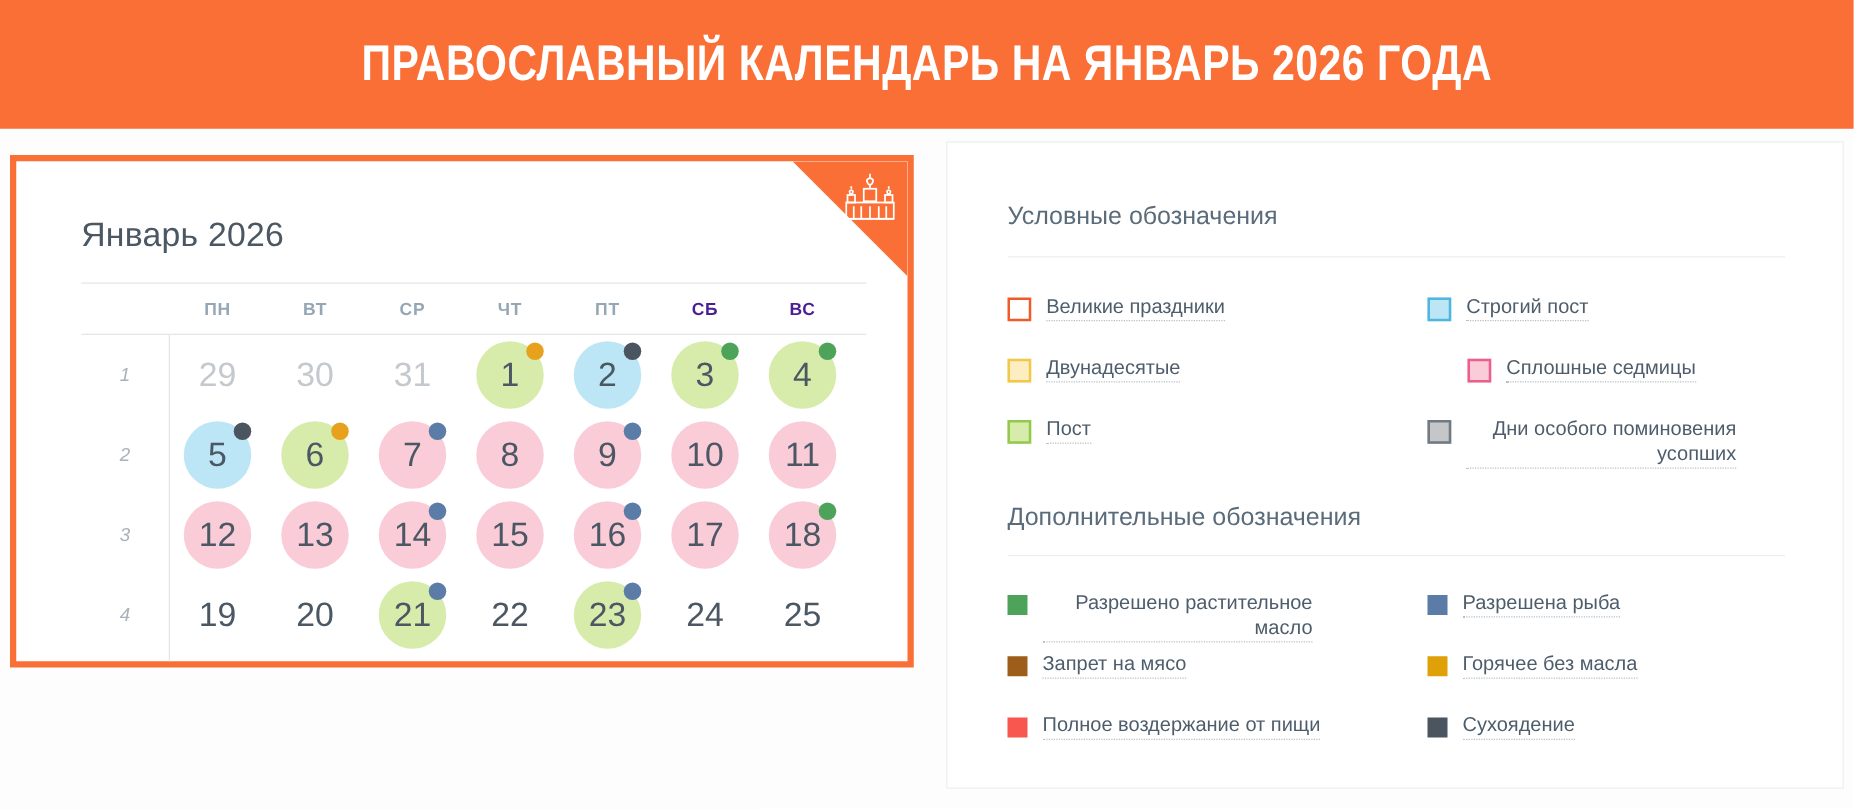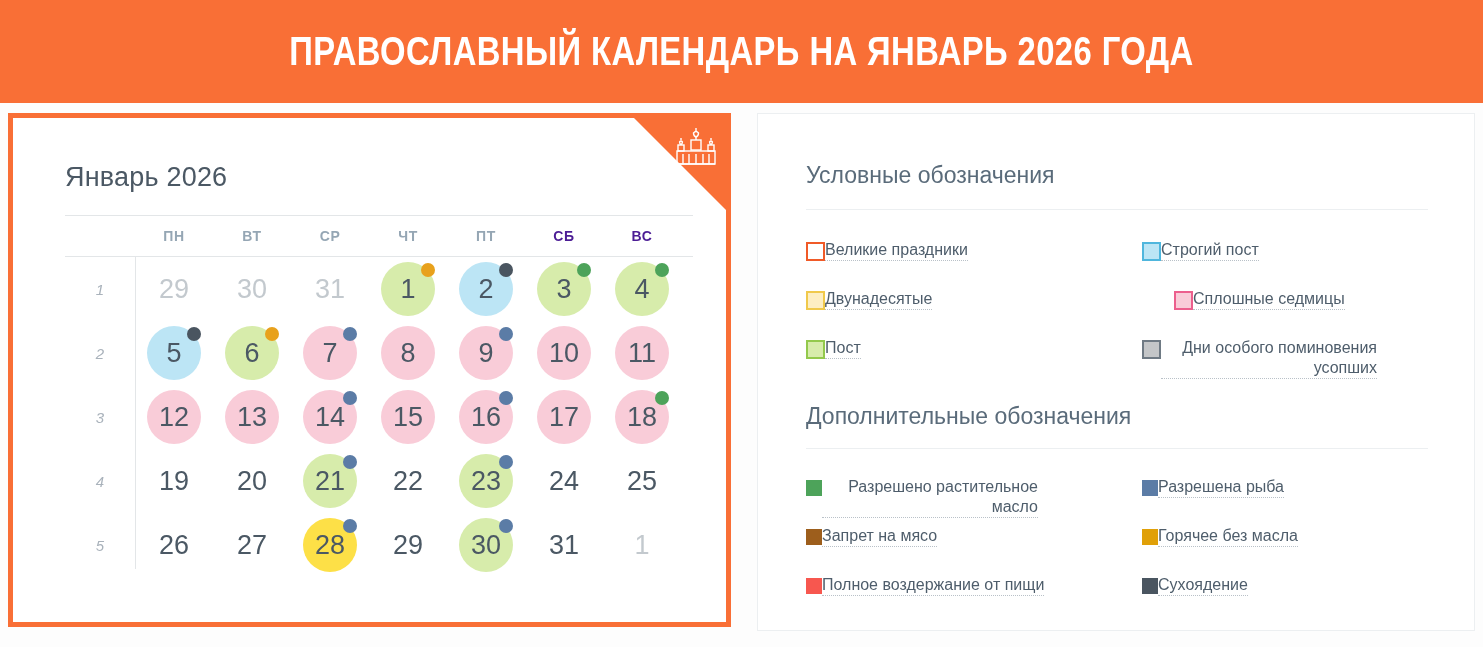--- a/index.html
+++ b/index.html
@@ -27,22 +27,22 @@
     font-size: 40px;
     letter-spacing: 0.5px;
     transform: scaleX(0.82);
     transform-origin: center;
     white-space: nowrap;
     text-transform: uppercase;
   }
 
   
   .cal-card {
-    position: absolute; left: 8px; top: 113px;
-    width: 723px; height: 514px;
+    position: absolute; left: 8px; top: 124px;
+    width: 723px; height: 410px;
     background: #ffffff;
     border: 5px solid #f96f36;
     overflow: hidden;
   }
   .corner-fold {
     position: absolute; right: 0; top: 0;
     width: 92px; height: 92px;
     background: #f96f36;
     clip-path: polygon(100% 0, 100% 100%, 0 0);
   }
@@ -106,36 +106,36 @@
   }
 
   
   .legend-panel {
     position: absolute; left: 757px; top: 113px;
     width: 718px; height: 518px;
     background: #ffffff;
     border: 1px solid #eceff1;
   }
   .legend-h {
-    font-size: 23px; color: #5a6b7a;
+    font-size: 20px; color: #5a6b7a;
     font-family: "Liberation Sans Narrow", "Liberation Sans", sans-serif;
     font-weight: normal;
     margin: 0;
   }
   .legend-sep { height: 1px; background: #eceff1; }
 
   .sec1 { position: absolute; left: 48px; top: 48px; width: 622px; }
   .sec1 .legend-sep { margin-top: 20px; }
   .sec2 { position: absolute; left: 48px; top: 289px; width: 622px; }
   .sec2 .legend-sep { margin-top: 18px; }
 
   .leg-grid { position: relative; width: 622px; }
   .leg-item {
     position: absolute;
-    display: flex; align-items: flex-start; 
+    display: flex; align-items: flex-start; gap: 12px;
   }
   .swatch {
     width: 19px; height: 19px; flex: none;
     margin-top: 2px;
   }
   .swatch.sm { width: 16px; height: 16px; margin-top: 3px; }
   .leg-label {
     font-size: 16px; color: #4e5d6b; line-height: 1.25;
     border-bottom: 1px dotted #b9c1c8;
     font-family: "Liberation Sans", sans-serif;

